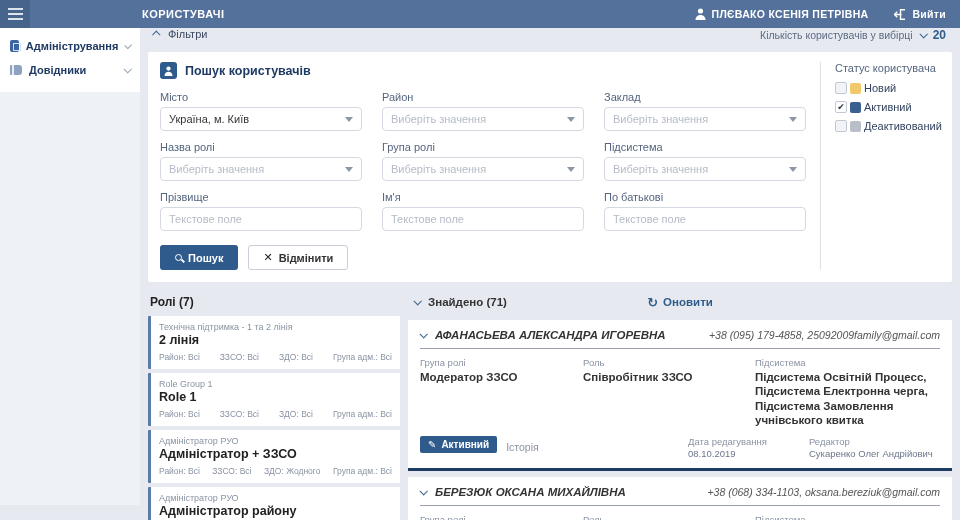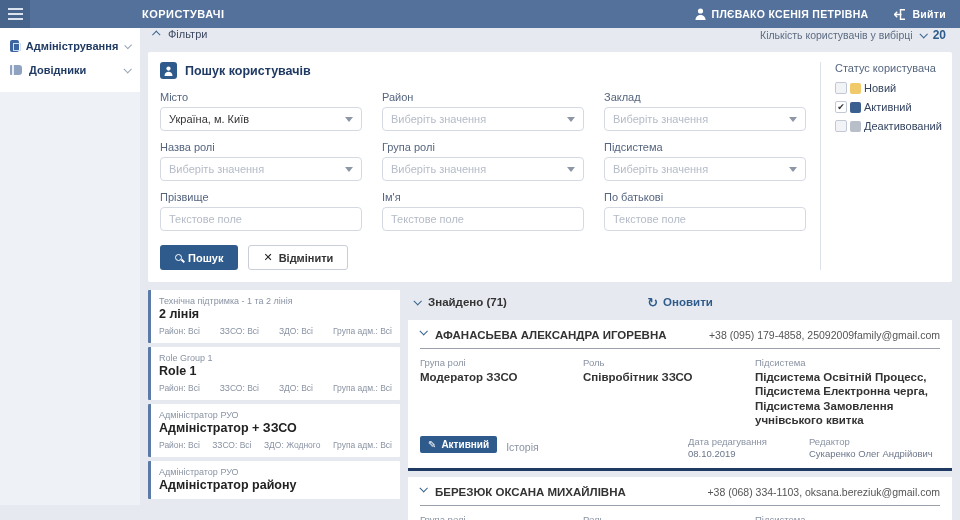--- a/index.html
+++ b/index.html
@@ -93,21 +93,21 @@
   .role-meta span { font-size:8.5px; color:#8a93a3; white-space:nowrap; }
 
   .results-col { flex:1; position:relative; }
   .results-header { height:24px; display:flex; align-items:center; padding:0 6px; position:relative; }
   .found { display:flex; align-items:center; gap:8px; font-size:11.5px; font-weight:bold; color:#333; cursor:pointer; }
   .refresh { position:absolute; left:50%; transform:translateX(-50%); display:flex; align-items:center;
     gap:5px; font-size:11.5px; font-weight:bold; color:#2e5b8c; cursor:pointer; }
   .refresh .ricon { font-size:13px; line-height:1; }
 
   .user-card { background:#fff; border-bottom:3px solid #1f3a63; margin-top:6px; padding:0 12px; }
-  .uc-head { display:flex; gap:9px; padding:9px 0 7px; border-bottom:1px solid #9aa1ad; cursor:pointer; }
+  .uc-head { display:flex; align-items:center; gap:9px; padding:9px 0 7px; border-bottom:1px solid #9aa1ad; cursor:pointer;font-style:italic; }
   .uc-name { font-size:11.5px; font-weight:bold; color:#333; }
   .uc-contact { margin-left:auto; font-size:10.5px; color:#555; }
   .uc-body { display:flex; padding:8px 0 4px; }
   .uc-colA { width:163px; flex:none; }
   .uc-colB { width:172px; flex:none; }
   .uc-colC { flex:1; max-width:238px; }
   .uc-label { font-size:9.5px; color:#8a93a3; margin-bottom:2px; }
   .uc-value { font-size:11.5px; font-weight:bold; color:#333; line-height:1.25; }
   .uc-foot { display:flex; align-items:flex-start; padding:4px 0 9px; }
   .badge { background:#2e5b8c; color:#fff; font-size:10px; font-weight:bold; padding:3px 8px;
@@ -272,20 +272,21 @@
       <div class="status-opt">
         <span class="cbox"></span>
         <span class="swatch" style="background-color: rgb(185, 191, 200);"></span>
         <span class="olabel">Деактивований</span>
       </div>
     </div>
   </div>
 
   <div class="lower">
     <div class="roles-col">
+      <div class="roles-title">Ролі (7)</div>
 
       <div class="role-card">
         <div class="role-group">Технічна підтримка - 1 та 2 лінія</div>
         <div class="role-name">2 лінія</div>
         <div class="role-meta">
           <span>Район: Всі</span>
           <span>ЗЗСО: Всі</span>
           <span>ЗДО: Всі</span>
           <span>Група адм.: Всі</span>
         </div>

